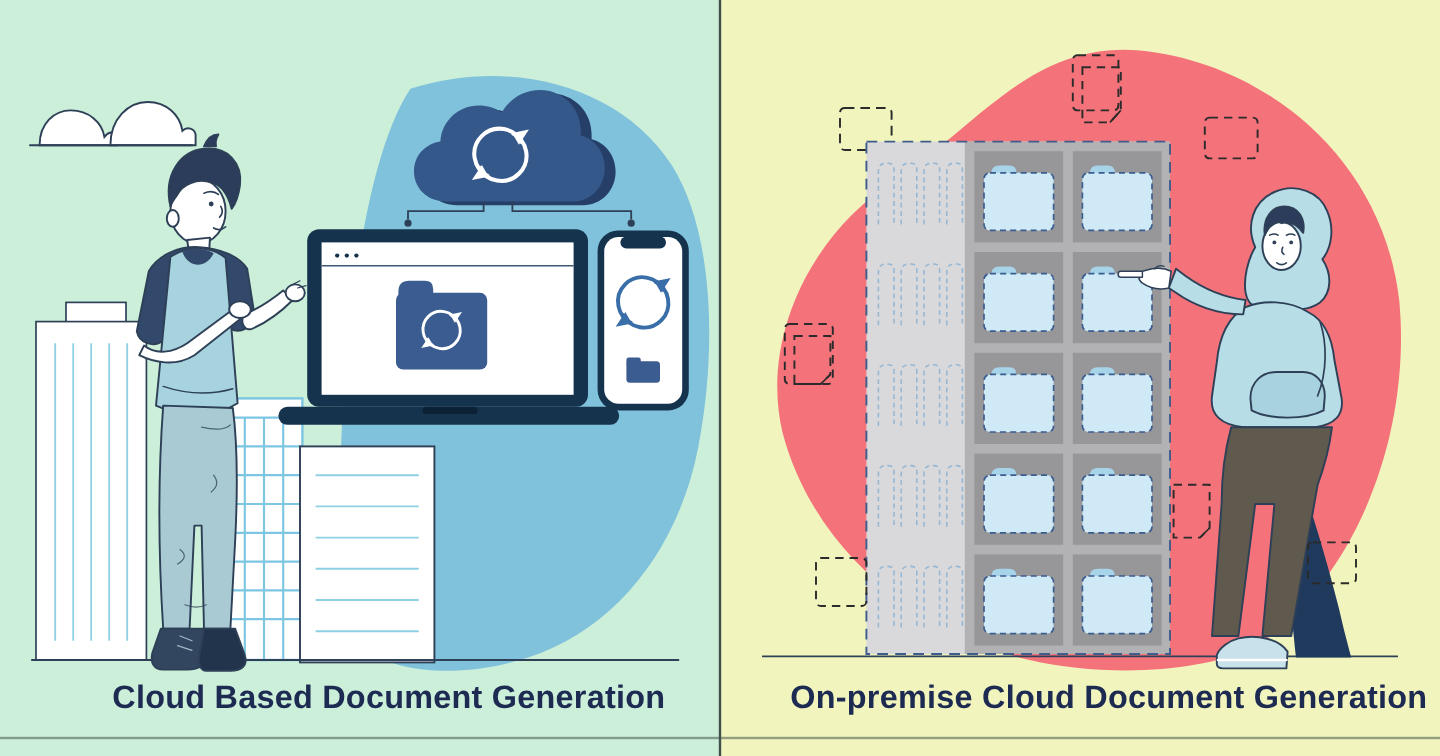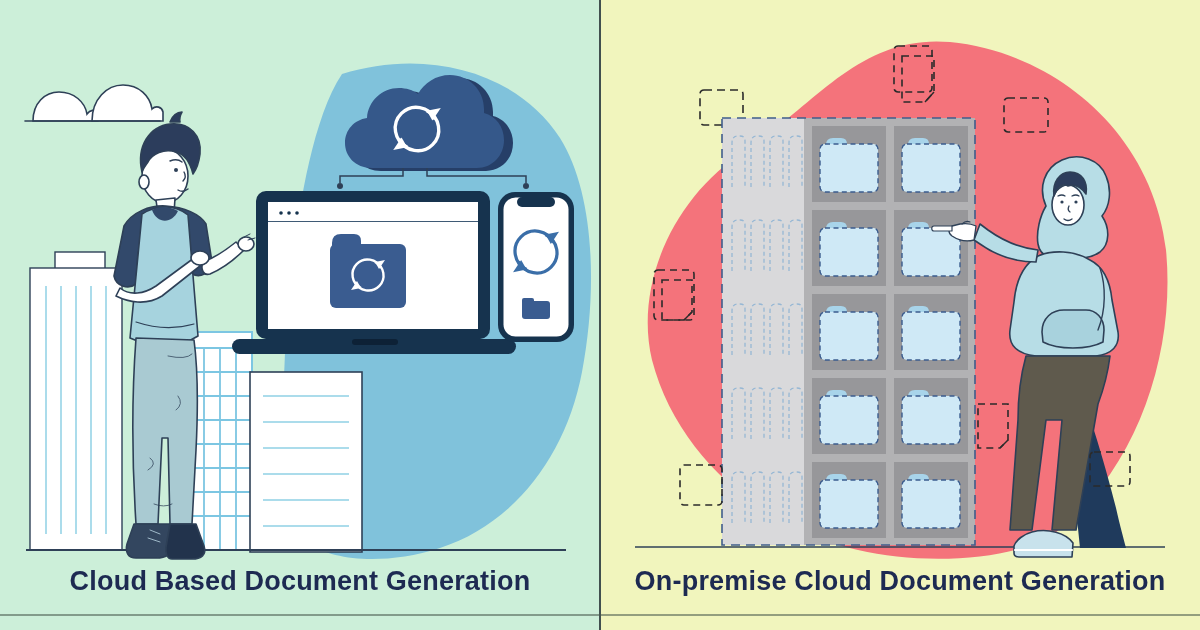--- a/index.html
+++ b/index.html
@@ -1,19 +1,19 @@
 <!DOCTYPE html>
 <html><head>
 <meta charset="utf-8">
 <style>
   html,body{margin:0;padding:0;}
   body{width:1200px;height:630px;position:relative;overflow:hidden;
        font-family:"Liberation Sans",sans-serif;background:#fff;}
   .stage{position:absolute;left:0;top:0;width:1200px;height:630px;}
-  .panel{position:absolute;top:0;width:600px;height:630px;overflow:hidden;}
+  .panel{position:absolute;top:0;width:600px;height:630px;overflow:hidden;padding-left:48px;}
   #panel-left{left:0;background:#ccefd9;}
   #panel-right{left:600px;background:#f1f5bd;}
   .panel svg{display:block;position:absolute;left:0;top:0;}
   .caption{position:absolute;top:566px;left:0;width:100%;text-align:center;
            font-weight:bold;font-size:27px;letter-spacing:.2px;color:#1d2a52;}
   .divider{position:absolute;left:599px;top:0;width:2px;height:630px;background:#41504f;}
   .bottomrule{position:absolute;left:0;top:614px;width:1200px;height:2px;
               background:rgba(70,85,75,.55);}
 </style>
 </head>

